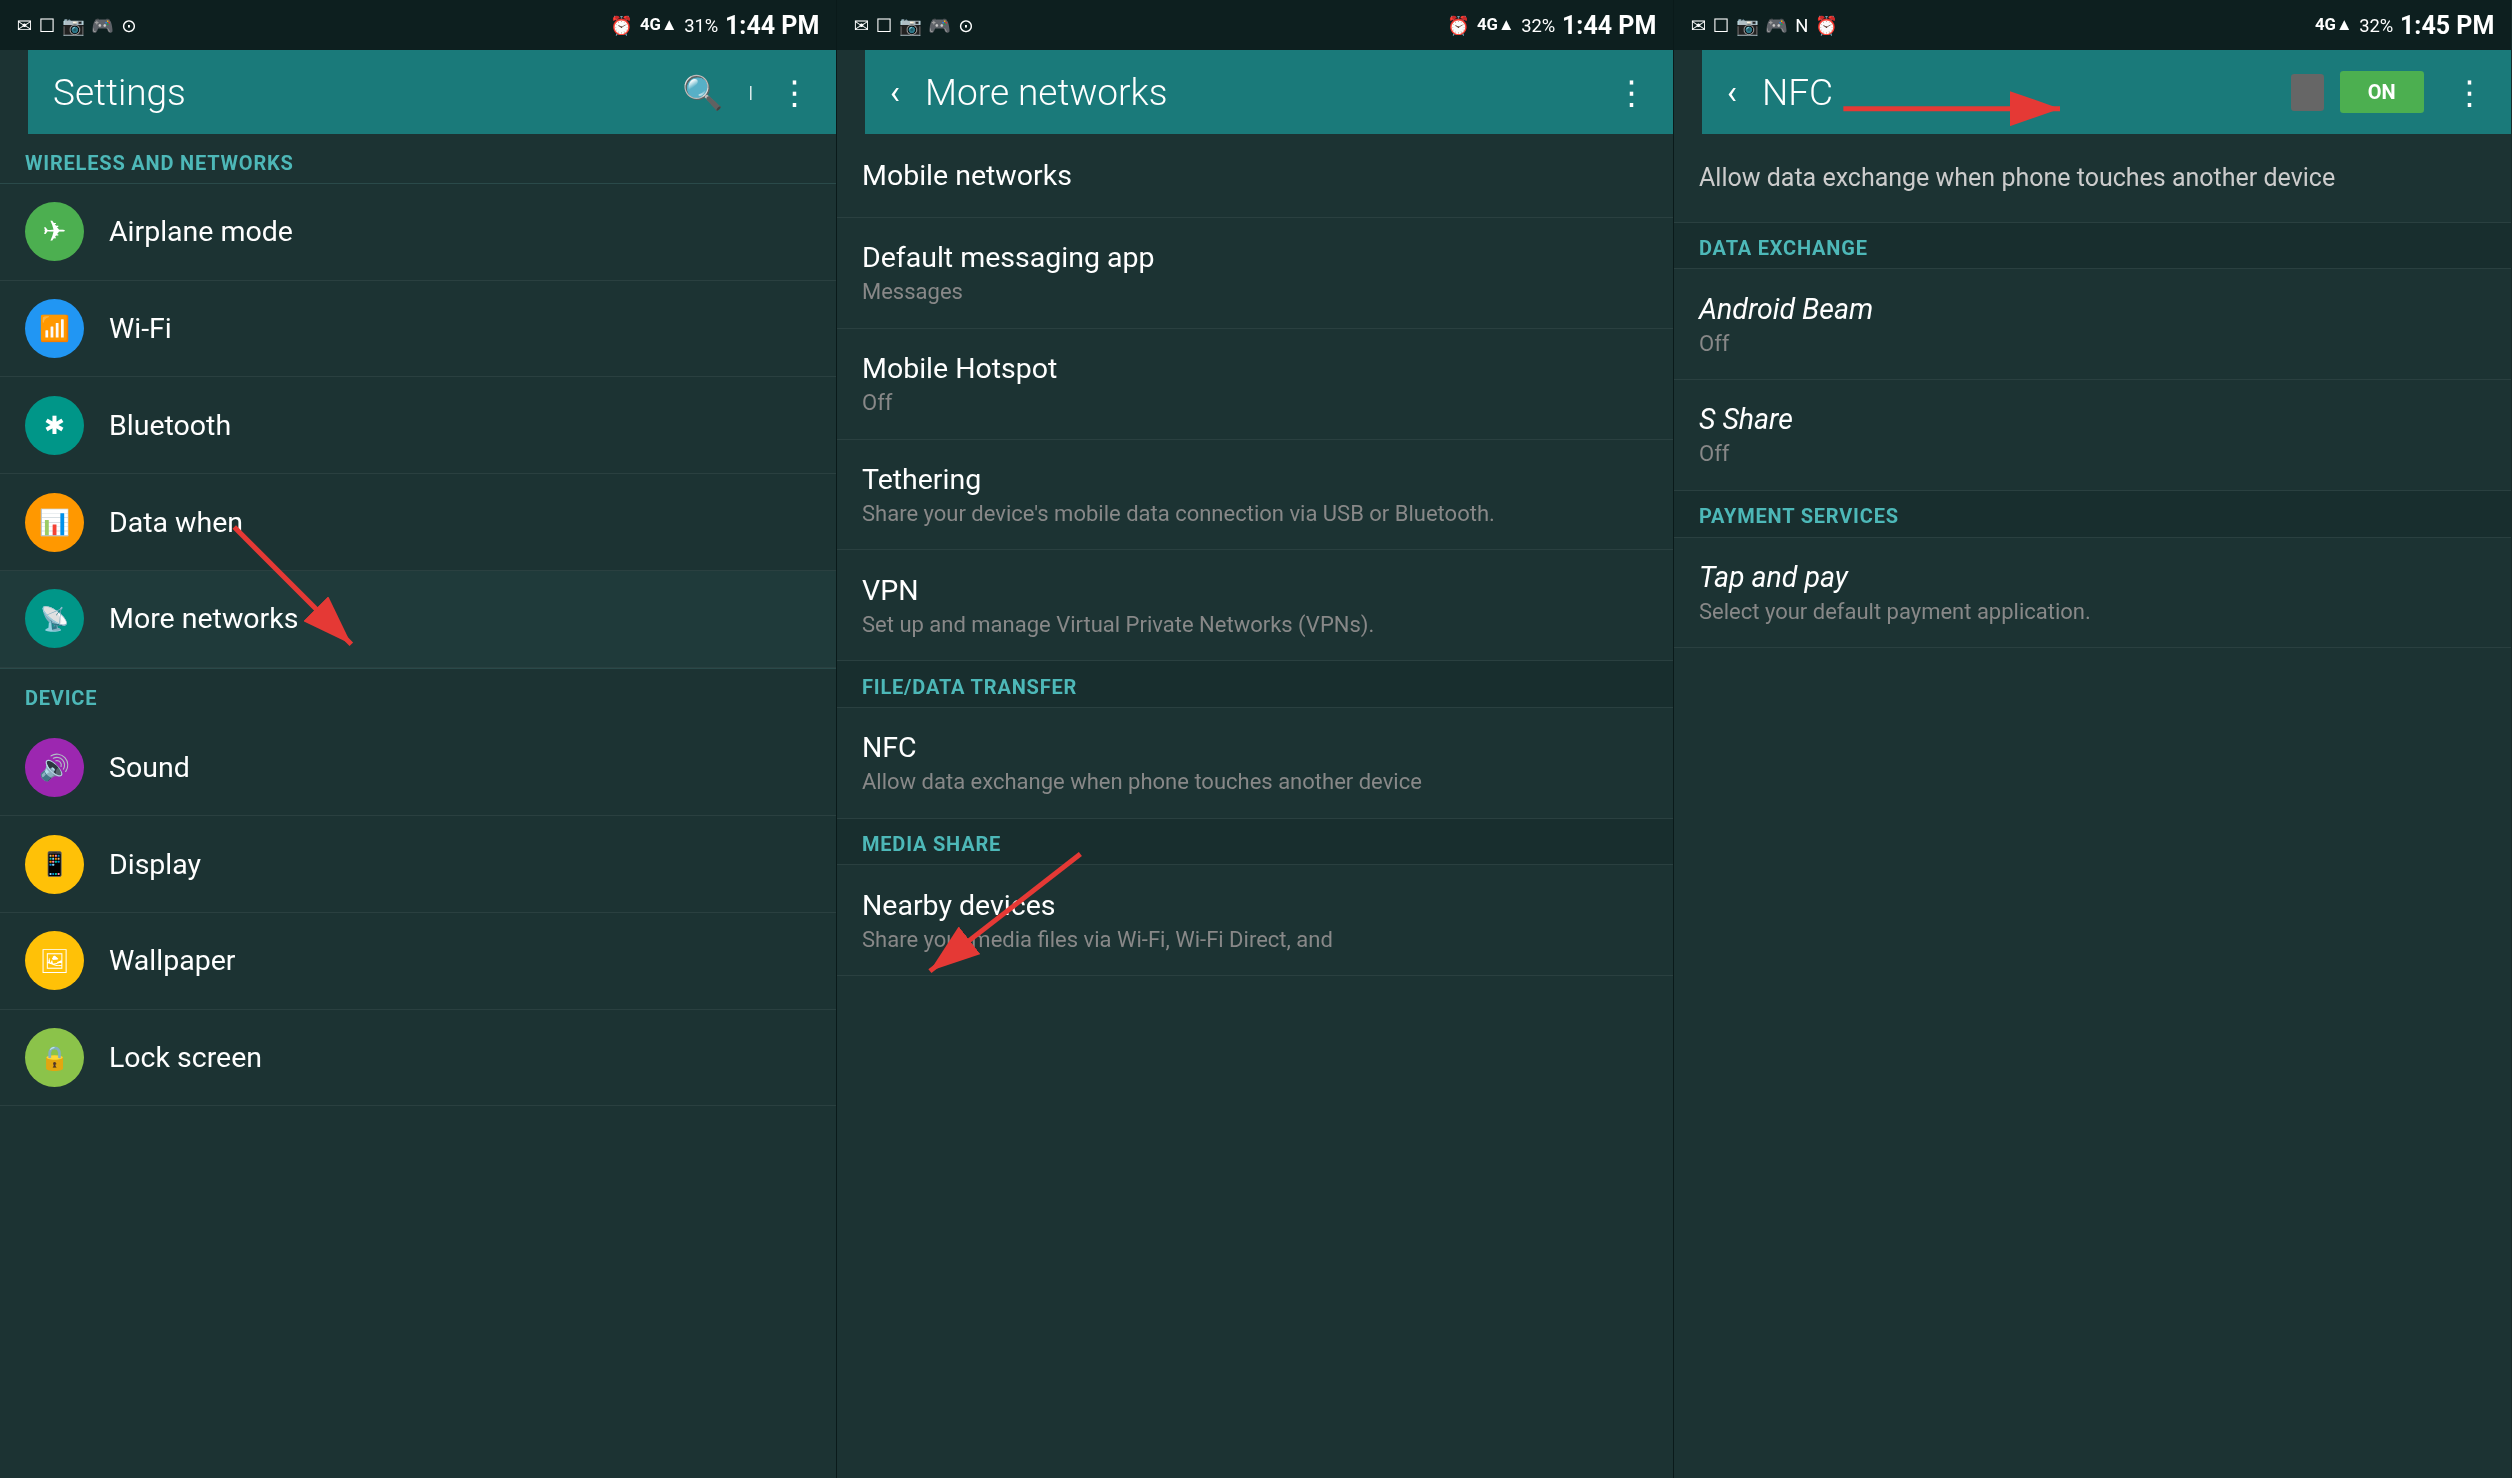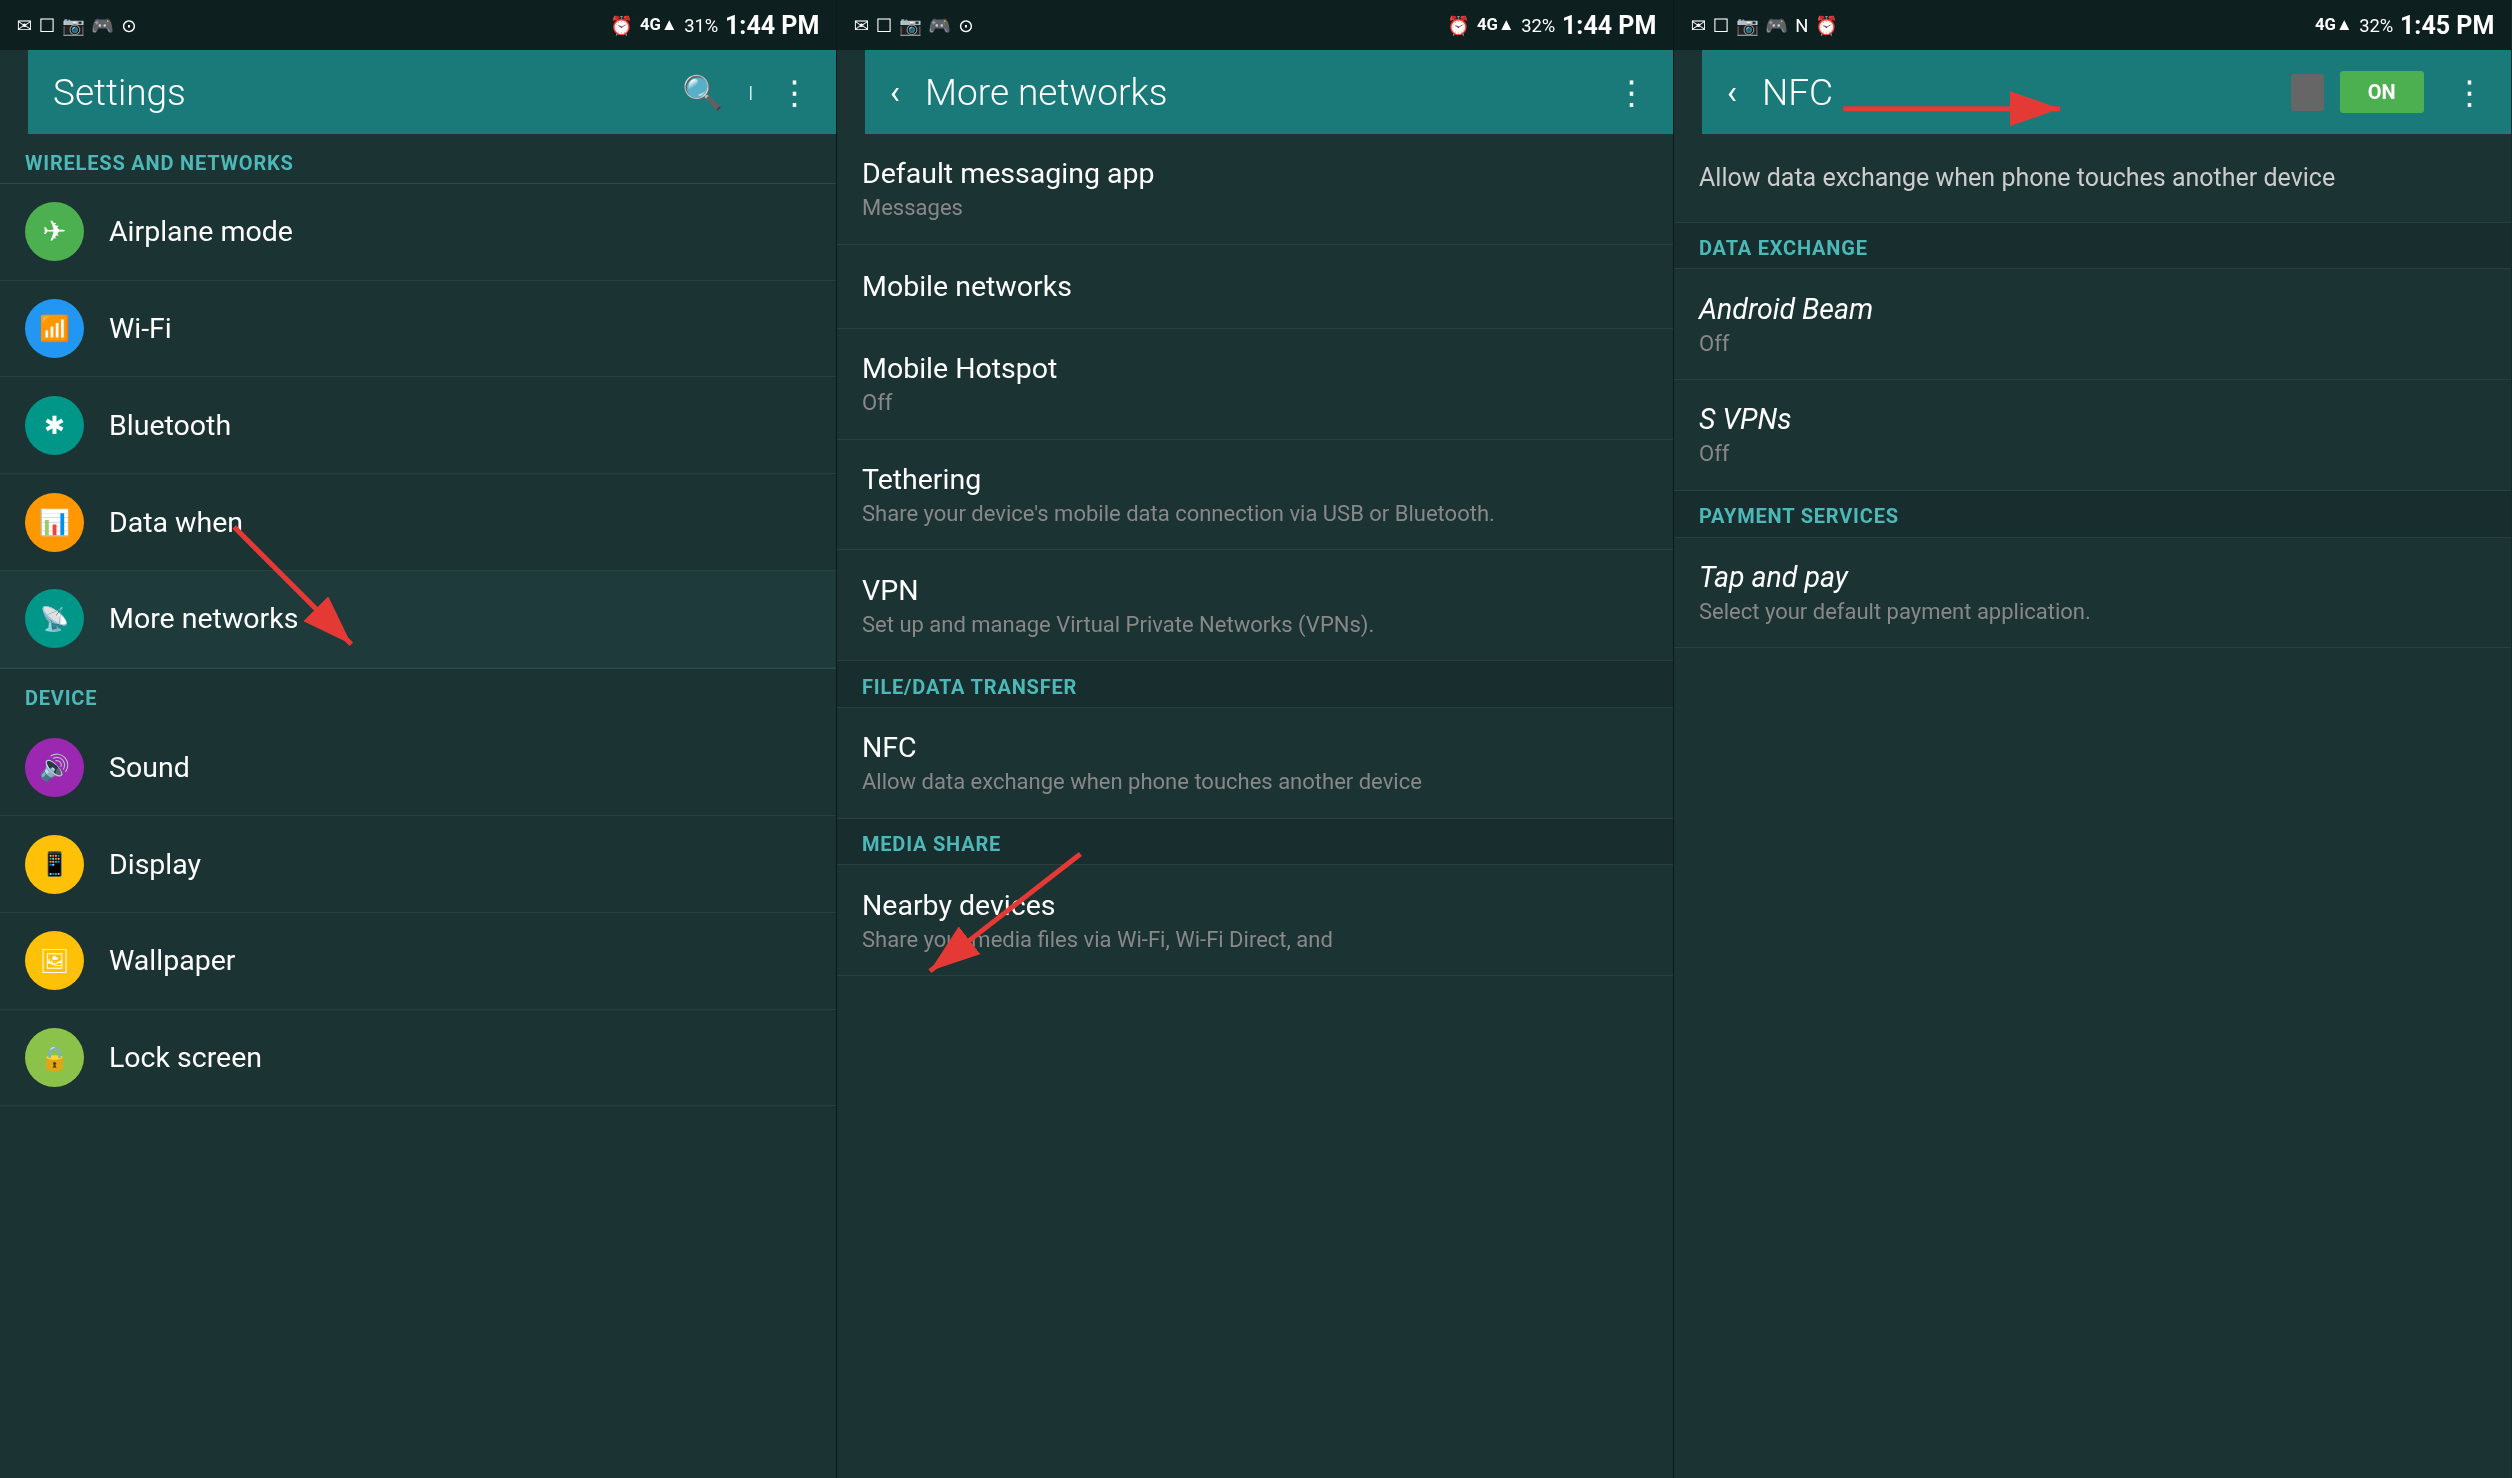--- a/index.html
+++ b/index.html
@@ -379,26 +379,26 @@
       </div>
     </div>
 
     <div class="header-bar">
       <span class="header-back">‹</span>
       <div class="header-title">More networks</div>
       <span class="header-icon">⋮</span>
     </div>
 
     <div class="more-networks-item">
+      <div class="item-title">Mobile networks</div>
+    </div>
+
+    <div class="more-networks-item">
       <div class="item-title">Default messaging app</div>
       <div class="item-subtitle">Messages</div>
-    </div>
-
-    <div class="more-networks-item">
-      <div class="item-title">Mobile networks</div>
     </div>
 
     <div class="more-networks-item">
       <div class="item-title">Mobile Hotspot</div>
       <div class="item-subtitle">Off</div>
     </div>
 
     <div class="more-networks-item">
       <div class="item-title">Tethering</div>
       <div class="item-subtitle">Share your device's mobile data connection via USB or Bluetooth.</div>
@@ -464,21 +464,21 @@
     <div class="nfc-description">Allow data exchange when phone touches another device</div>
 
     <div class="nfc-section-header">DATA EXCHANGE</div>
 
     <div class="nfc-item">
       <div class="item-title">Android Beam</div>
       <div class="item-subtitle">Off</div>
     </div>
 
     <div class="nfc-item">
-      <div class="item-title">S VPNs</div>
+      <div class="item-title">S Share</div>
       <div class="item-subtitle">Off</div>
     </div>
 
     <div class="nfc-section-header">PAYMENT SERVICES</div>
 
     <div class="nfc-item">
       <div class="item-title">Tap and pay</div>
       <div class="item-subtitle">Select your default payment application.</div>
     </div>
 

